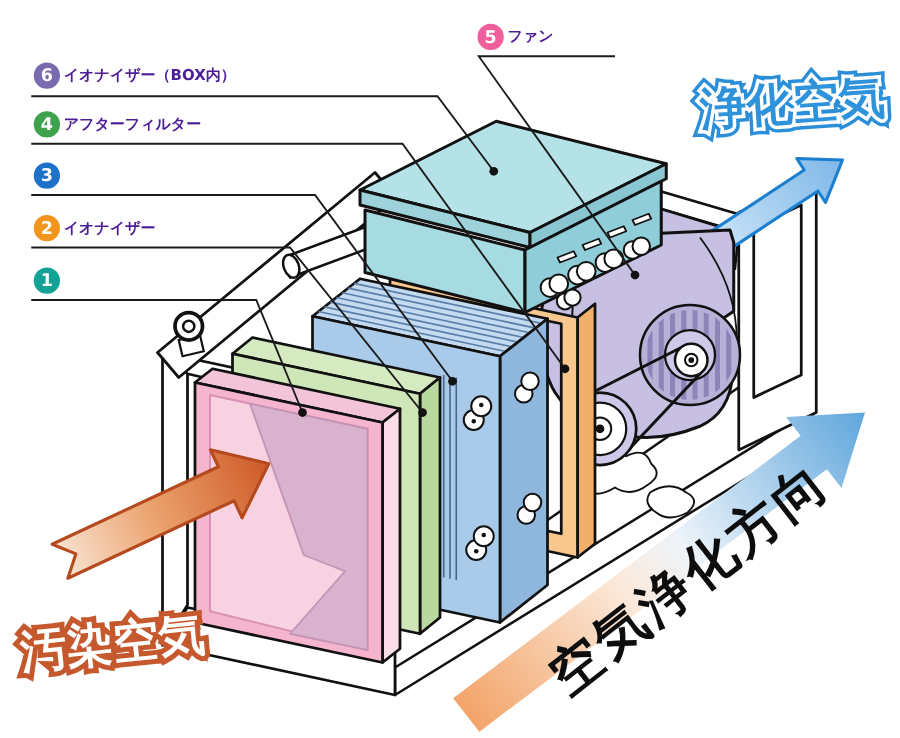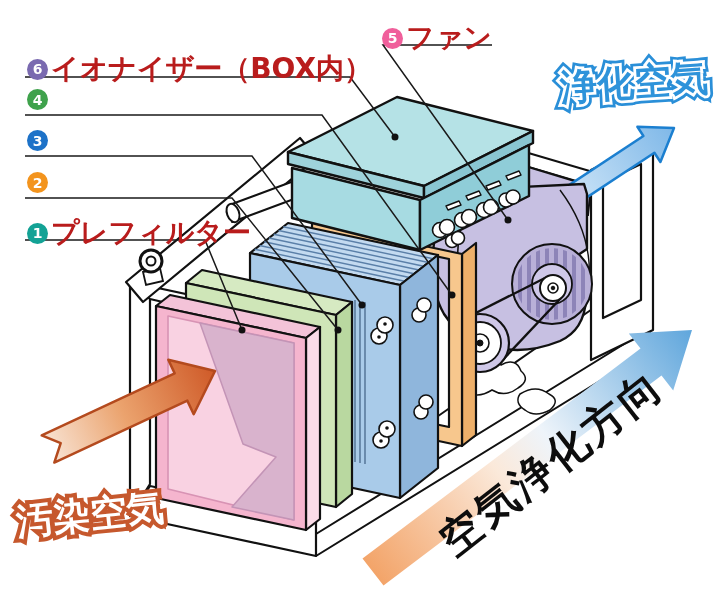--- a/index.html
+++ b/index.html
@@ -3,21 +3,21 @@
 <meta charset="utf-8">
 <style>
   html,body{margin:0;padding:0;background:#fff;}
   #stage{position:relative;width:720px;height:590px;overflow:hidden;background:#fff;
          font-family:"DejaVu Sans","Liberation Sans",sans-serif;}
   #diagram{position:absolute;left:0;top:0;}
   .legend-row{position:absolute;display:flex;align-items:center;gap:3px;white-space:nowrap;}
   .num-badge{display:inline-flex;align-items:center;justify-content:center;
              width:21px;height:21px;border-radius:50%;color:#fff;
              font-size:14px;font-weight:700;flex:0 0 21px;}
-  .legend-label{font-size:28px;font-weight:700;color:#b91c1c;letter-spacing:0px;}
+  .legend-label{font-size:12px;font-weight:700;color:#4c1d95;letter-spacing:0px;}
   .outline-text{position:absolute;font-weight:800;line-height:1;white-space:nowrap;}
   .outline-text .layer{position:absolute;left:0;top:0;}
   .outline-text .base{position:relative;visibility:hidden;}
   
   .pure .rim {-webkit-text-stroke:11px #2a8fd8;}
   .pure .halo{-webkit-text-stroke:5.5px #ffffff;}
   .pure .core{color:#2e93da;}
   
   .dirty .rim {-webkit-text-stroke:8px #c6582d;}
   .dirty .core{color:#ffffff;}
@@ -225,30 +225,31 @@
 
   <path d="M383.5,585.4 L661.5,375.4 L673.2,390.4 L692,330 L628.8,333.6 L640.5,348.6 L362.5,558.6 Z" fill="url(#gradFlow)" stroke="none"></path>
 </svg>
 
 <div class="legend-row" style="left:27px;top:50px;">
   <span class="num-badge" style="background: rgb(122, 106, 176);">6</span>
   <span class="legend-label">イオナイザー（BOX内）</span>
 </div>
 <div class="legend-row" style="left:27px;top:89px;">
   <span class="num-badge" style="background: rgb(63, 162, 76);">4</span>
+  <span class="legend-label">アフターフィルター</span>
 </div>
 <div class="legend-row" style="left:27px;top:130px;">
   <span class="num-badge" style="background: rgb(29, 114, 200);">3</span>
 </div>
 <div class="legend-row" style="left:27px;top:172px;">
   <span class="num-badge" style="background: rgb(243, 148, 29);">2</span>
+  <span class="legend-label">イオナイザー</span>
 </div>
 <div class="legend-row" style="left:27px;top:214px;">
   <span class="num-badge" style="background: rgb(19, 162, 149);">1</span>
-  <span class="legend-label">プレフィルター</span>
 </div>
 <div class="legend-row" style="left:382px;top:19px;">
   <span class="num-badge" style="background: rgb(240, 95, 155);">5</span>
   <span class="legend-label">ファン</span>
 </div>
 
 <div id="purified-air" class="outline-text pure">
   <span class="layer rim">浄化空気</span>
   <span class="layer halo">浄化空気</span>
   <span class="layer core">浄化空気</span>

